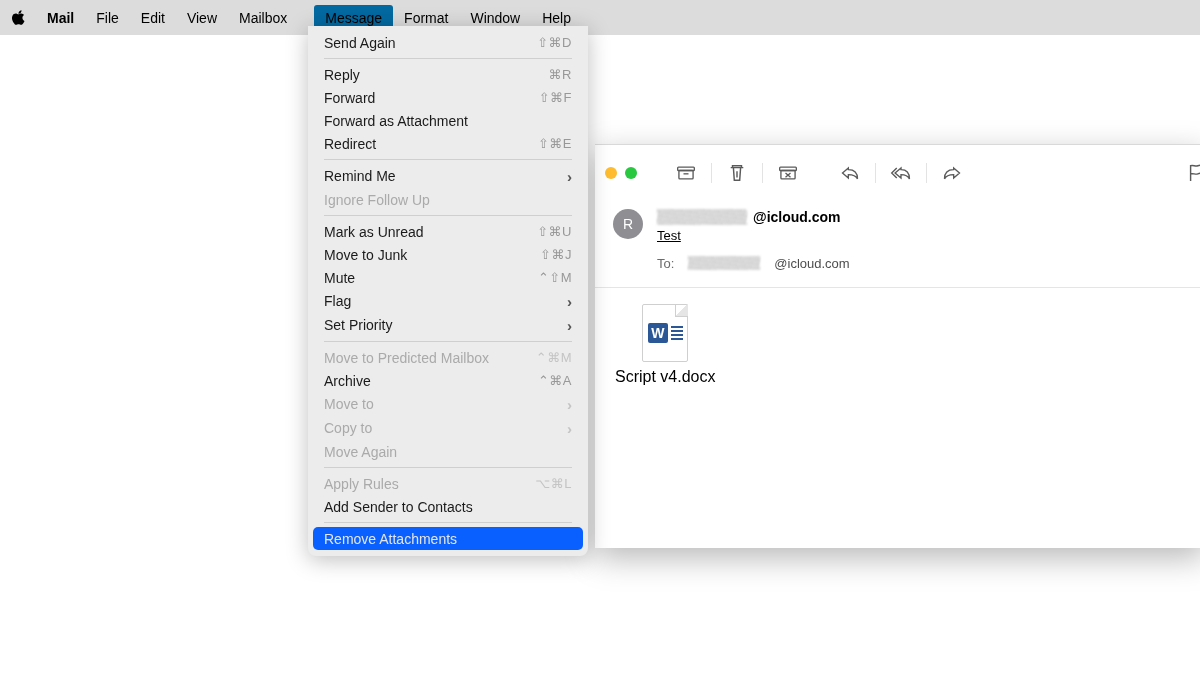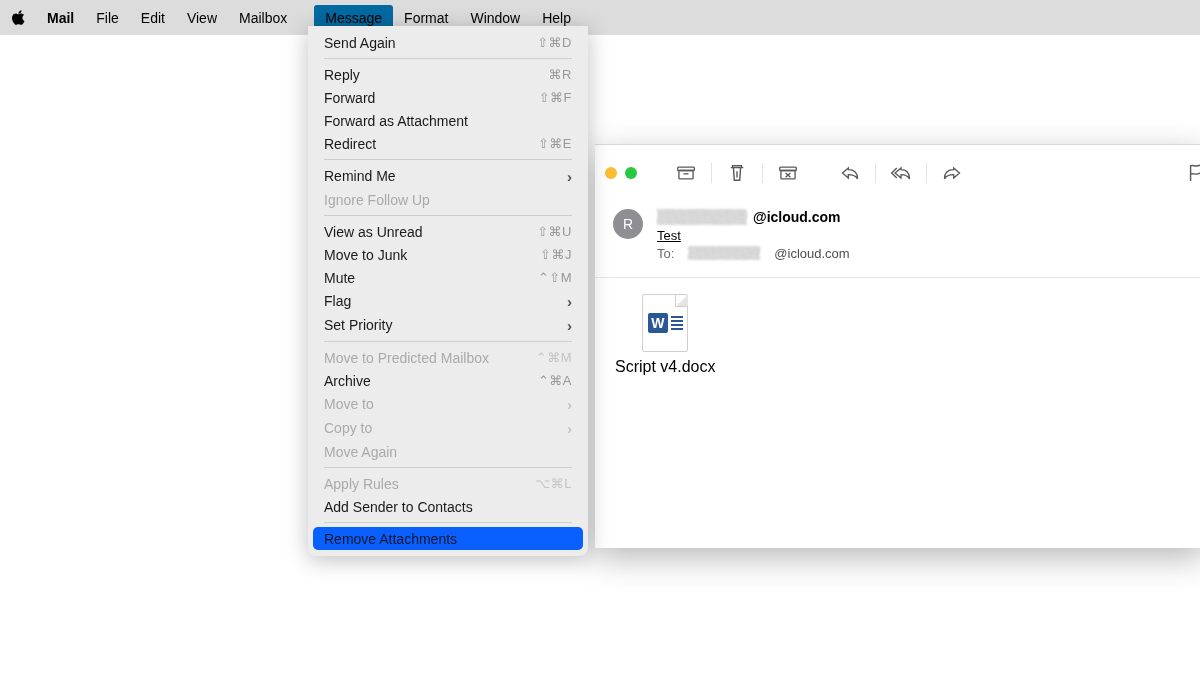--- a/index.html
+++ b/index.html
@@ -60,21 +60,21 @@
     align-items: center;
     justify-content: space-between;
     padding: 3.5px 16px;
     font-size: 14px;
     color: #1a1a1a;
     cursor: default;
   }
   .menu-item.disabled { color: #aaaaaa; }
   .menu-item.highlighted {
     background: #0a60ff;
-    color: #0f172a;
+    color: #e5e5e5;
     margin: 0 5px;
     padding: 3.5px 11px;
     border-radius: 5px;
   }
   .menu-shortcut {
     color: #989898;
     font-size: 13px;
     letter-spacing: 0.5px;
   }
   .menu-item.disabled .menu-shortcut { color: #c4c4c4; }
@@ -139,21 +139,21 @@
   }
   .email-meta { font-size: 14px; }
   .from-line { display: flex; align-items: center; gap: 6px; margin-bottom: 3px; }
   .blur-strip {
     display:inline-block; width: 90px; height: 16px;
     background: repeating-linear-gradient(105deg, #777 0 1px, #ddd 2px 3px);
     filter: blur(1px); opacity: 0.45;
   }
   .blur-strip.sm { width: 72px; height: 14px; }
   .from-text { font-weight: 600; }
-  .subject { font-size: 13px; margin-bottom: 3px; text-decoration: underline; }
+  .subject { font-size: 13px; margin-bottom: 13px; text-decoration: underline; }
   .to-line { font-size: 13px; color: #4d4d4d; display: flex; gap: 14px; }
   .to-label { color: #6b6b6b; }
 
   .email-body {
     padding: 16px 20px;
   }
   .attachment {
     display: inline-flex;
     flex-direction: column;
     align-items: center;
@@ -235,21 +235,21 @@
     <div class="menu-sep"></div>
     <div class="menu-item">
       <span>Remind Me</span>
       <span class="menu-chevron">›</span>
     </div>
     <div class="menu-item disabled">
       <span>Ignore Follow Up</span>
     </div>
     <div class="menu-sep"></div>
     <div class="menu-item">
-      <span>View as Unread</span>
+      <span>Mark as Unread</span>
       <span class="menu-shortcut">⇧⌘U</span>
     </div>
     <div class="menu-item">
       <span>Move to Junk</span>
       <span class="menu-shortcut">⇧⌘J</span>
     </div>
     <div class="menu-item">
       <span>Mute</span>
       <span class="menu-shortcut">⌃⇧M</span>
     </div>

